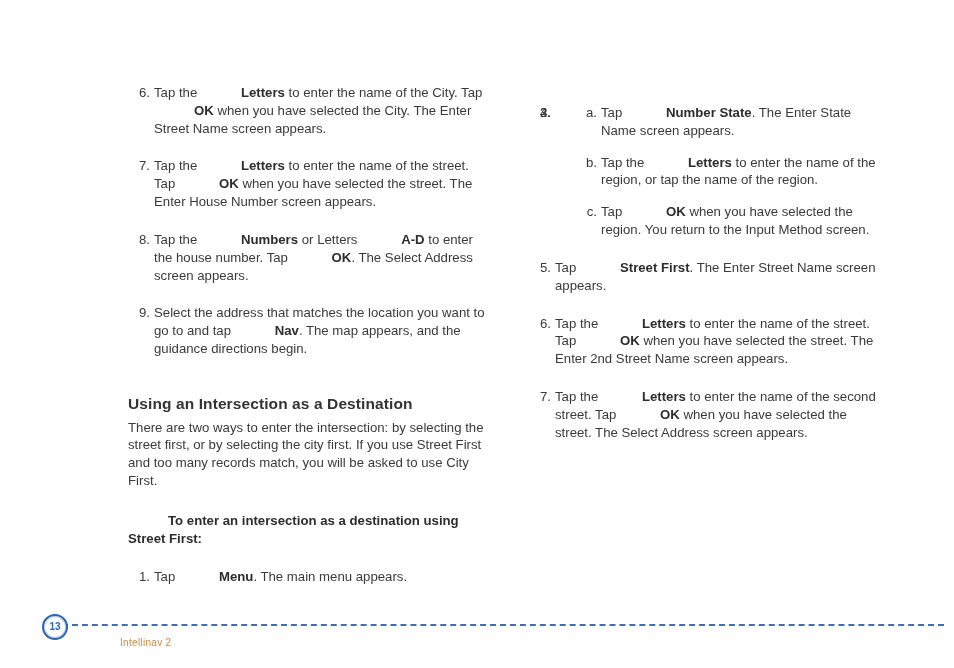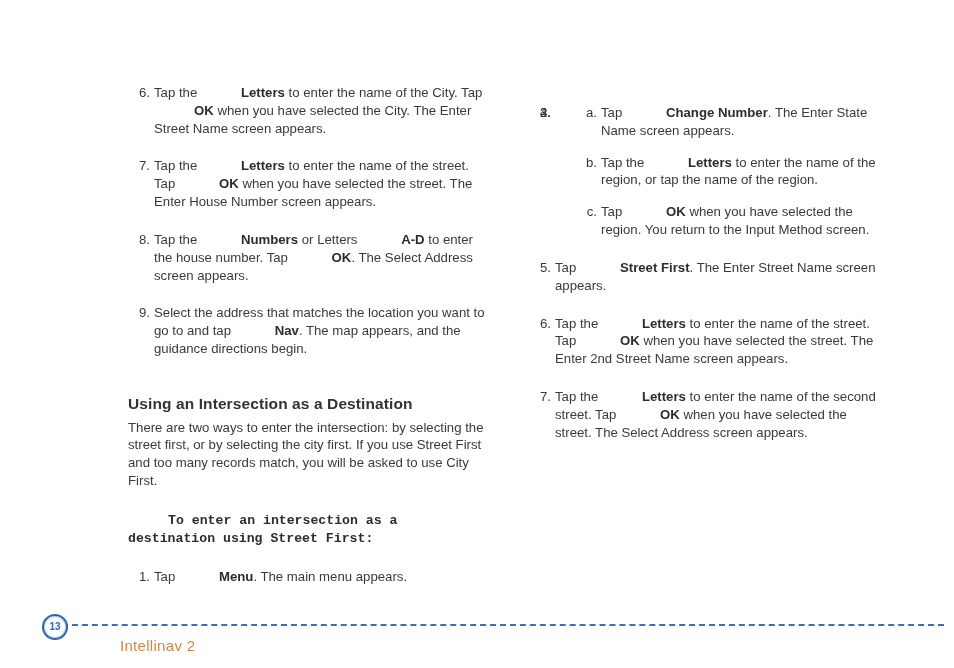--- a/index.html
+++ b/index.html
@@ -74,21 +74,20 @@
     color: #333;
     margin: 36px 0 2px 0;
     letter-spacing: 0.1px;
     font-family: "Helvetica Neue", Helvetica, Arial, sans-serif;
   }
   p.lead {
     margin: 4px 0 22px 0;
   }
   p.subhead {
     margin: 0 0 20px 0;
-    font-family: Liberation Mono, monospace;
   }
 
   
   .footer {
     position: absolute;
     left: 0;
     right: 0;
     bottom: 24px;
     height: 30px;
     margin-top: 32px;
@@ -116,21 +115,21 @@
     display: flex;
     align-items: center;
     justify-content: center;
     box-shadow: inset 0 0 0 1px rgba(44,102,177,0.3);
     z-index: 2;
   }
   .product {
     position: absolute;
     left: 120px;
     top: 22px;
-    font-size: 15px;
+    font-size: 10px;
     color: #d8863f;
     letter-spacing: 0.3px;
   }
 </style>
 </head>
 <body>
 
 <div class="page">
   <div class="columns">
 
@@ -150,21 +149,21 @@
       <ol class="num">
           <li><span class="marker">1.</span><span>Tap <b>Menu</b>. The main menu appears.</span></li>
         </ol>
     </div>
 
     <div class="col">
       <ol class="num">
           <li><span class="marker">2.</span></li>
           <li><span class="marker">3.</span></li>
           <li><span class="marker">4.</span><ol class="alpha">
-              <li><span class="marker">a.</span><span>Tap <b>Change Number</b>. The Enter State Name screen appears.</span></li>
+              <li><span class="marker">a.</span><span>Tap <b>Number State</b>. The Enter State Name screen appears.</span></li>
               <li><span class="marker">b.</span><span>Tap the <b>Letters</b> to enter the name of the region, or tap the name of the region.</span></li>
               <li><span class="marker">c.</span><span>Tap <b>OK</b> when you have selected the region. You return to the Input Method screen.</span></li>
             </ol></li>
           <li><span class="marker">5.</span><span>Tap <b>Street First</b>. The Enter Street Name screen appears.</span></li>
           <li><span class="marker">6.</span><span>Tap the <b>Letters</b> to enter the name of the street. Tap <b>OK</b> when you have selected the street. The Enter 2nd Street Name screen appears.</span></li>
           <li><span class="marker">7.</span><span>Tap the <b>Letters</b> to enter the name of the second street. Tap <b>OK</b> when you have selected the street. The Select Address screen appears.</span></li>
         </ol>
     </div>
 
   </div>

